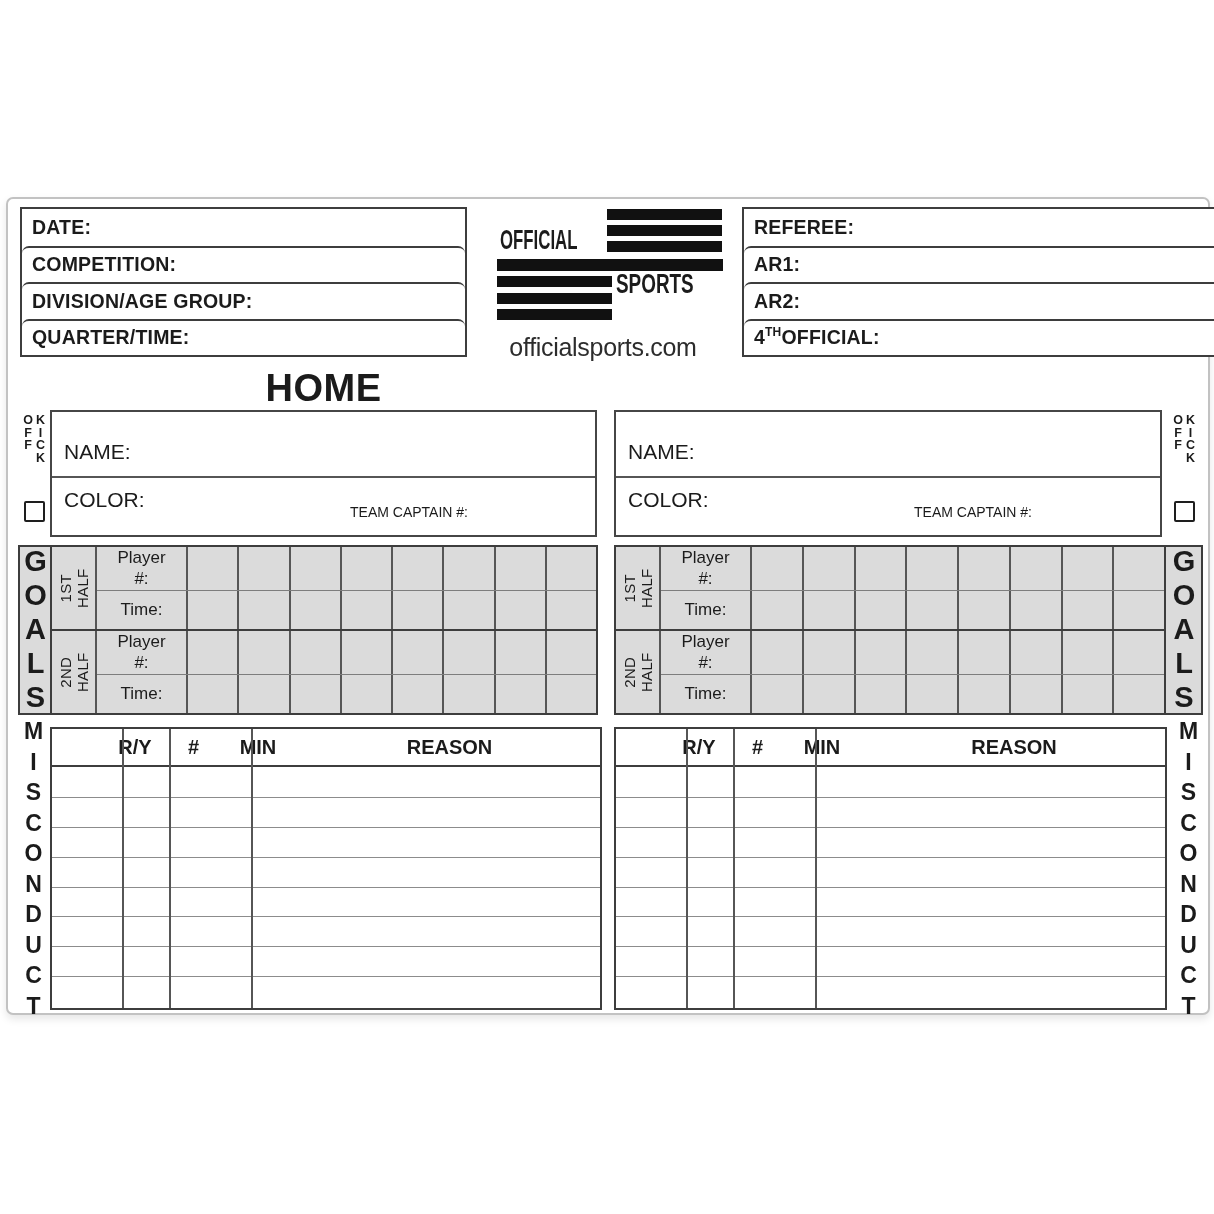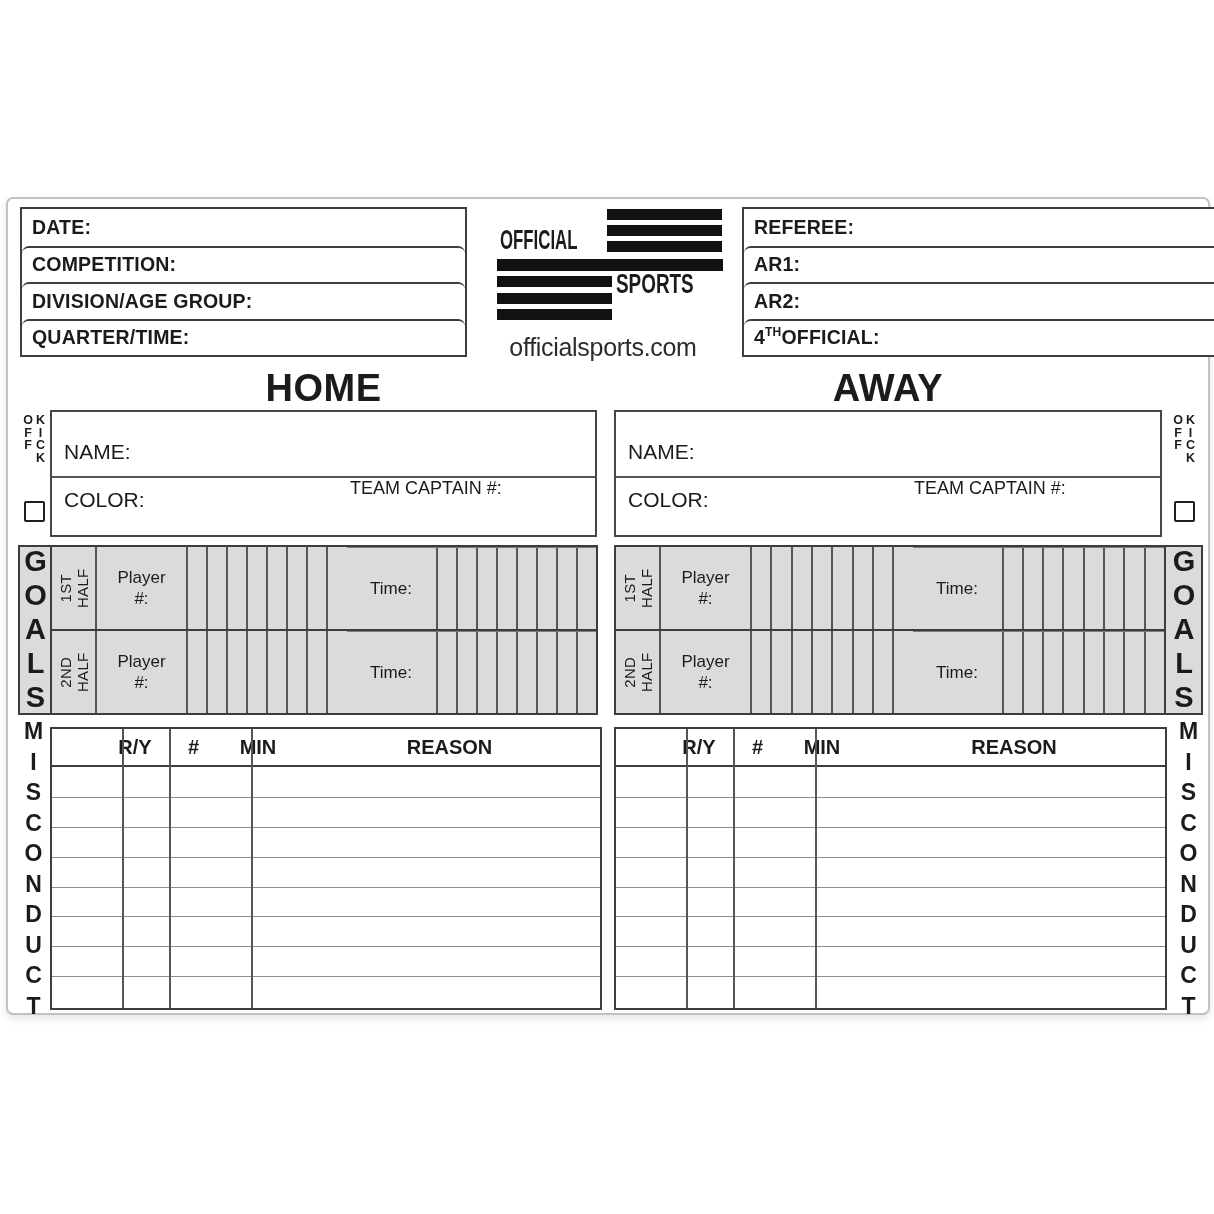--- a/index.html
+++ b/index.html
@@ -42,21 +42,21 @@
     font-weight:bold; letter-spacing:.5px; }
   .team-title.home { left:42px;  width:547px; }
   .team-title.away { left:606px; width:548px; }
 
   .name-box { position:absolute; top:211px; height:127px; border:2.5px solid #464646; background:#fff; }
   .name-box.home { left:42px;  width:547px; }
   .name-box.away { left:606px; width:548px; }
   .name-row { height:66px; border-bottom:2px solid #565656; padding:28px 0 0 12px;
     font-size:21px; }
   .color-row { position:relative; height:56px; padding:10px 16px 0 12px; font-size:21px; }
-  .captain { position:absolute; left:298px; top:0; font-size:18px; }
+  .captain { position:absolute; left:298px; top:26px; font-size:14px; }
 
   .kick-col { position:absolute; top:214px; width:30px; display:flex;
     flex-direction:column; align-items:center; }
   .kick-col.left  { left:11px; }
   .kick-col.right { left:1161px; }
   .v-kick { writing-mode:vertical-rl; text-orientation:upright; font-weight:bold;
     font-size:12.5px; letter-spacing:-1.5px; line-height:1; height:82px; }
   .checkbox { width:21px; height:21px; border:2.5px solid #1e1e1e; background:#fff;
     border-radius:2px; margin-top:6px; }
 
@@ -70,21 +70,21 @@
     font-size:29px; letter-spacing:2px; line-height:1; }
   .goals-sec.home .v-col.gl { width:32px; border-right:2px solid #3d3d3d; }
   .goals-sec.away .v-col.gl { width:37px; border-left:2px solid #3d3d3d; }
   .halves { flex:1; display:flex; flex-direction:column; }
   .half-block { flex:1; display:flex; }
   .half-block + .half-block { border-top:2px solid #3d3d3d; }
   .half-label { width:45px; border-right:2px solid #565656; display:flex;
     align-items:center; justify-content:center; }
   .rot { transform:rotate(-90deg); white-space:pre-line; text-align:center;
     font-size:15px; line-height:1.15; letter-spacing:.3px; }
-  .half-rows { flex:1; display:flex; flex-direction:row; }
+  .half-rows { flex:1; display:flex; flex-direction:column; }
   .g-row { flex:1; display:flex; }
   .g-row + .g-row { border-top:1.5px solid #7d7d7d; }
   .g-label { width:89px; display:flex; align-items:center; justify-content:center;
     white-space:pre-line; text-align:center; font-size:17px; line-height:1.25; }
   .g-cells { flex:1; display:flex; border-left:2px solid #565656; }
   .g-cell { flex:1; }
   .g-cell + .g-cell { border-left:2px solid #565656; }
 
   
   .v-miscol { position:absolute; top:531px; height:280px; display:flex;
@@ -150,21 +150,20 @@
         <span>AR2:</span>
       </div>
     <div class="info-row">
       <span>4</span>
         <span class="sup">TH</span>
         <span> OFFICIAL:</span>
     </div>
   </div>
 
   <div class="team-title home">HOME</div>
-  <div class="team-title away">AWAY</div>
 
   <div class="kick-col left">
     <div class="v-kick">KICK OFF</div>
     <div class="checkbox"></div>
   </div>
   <div class="kick-col right">
     <div class="v-kick">KICK OFF</div>
     <div class="checkbox"></div>
   </div>
 

